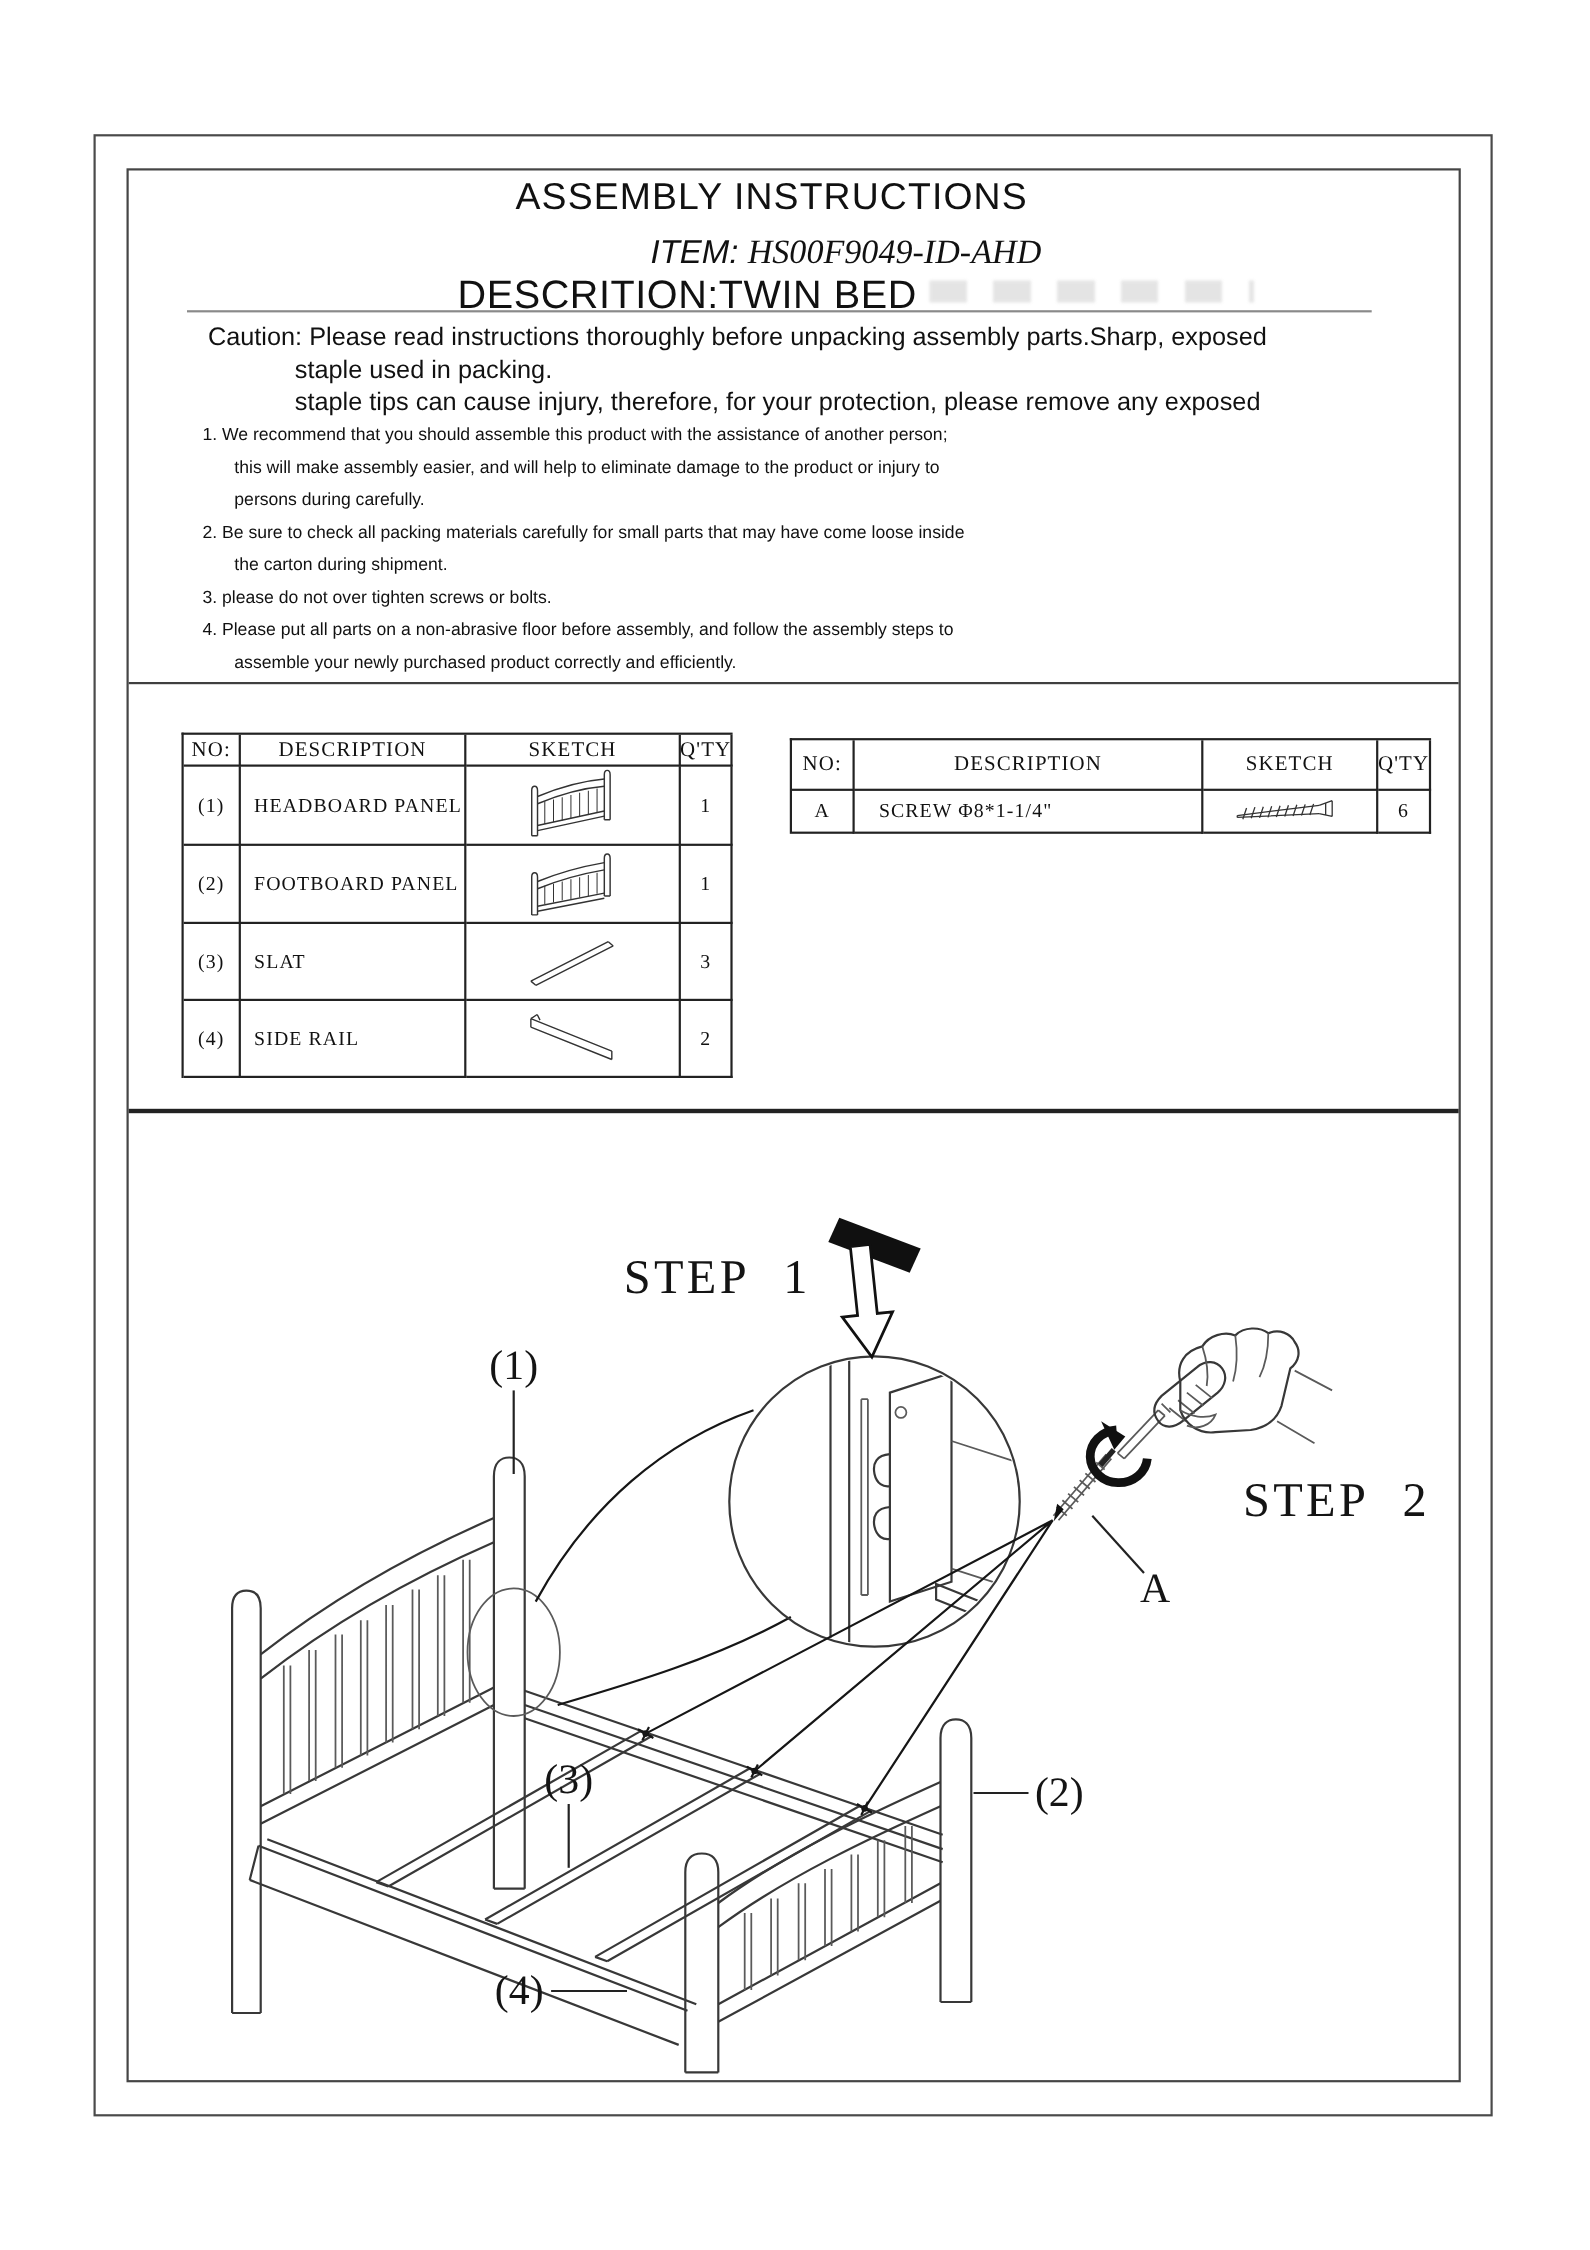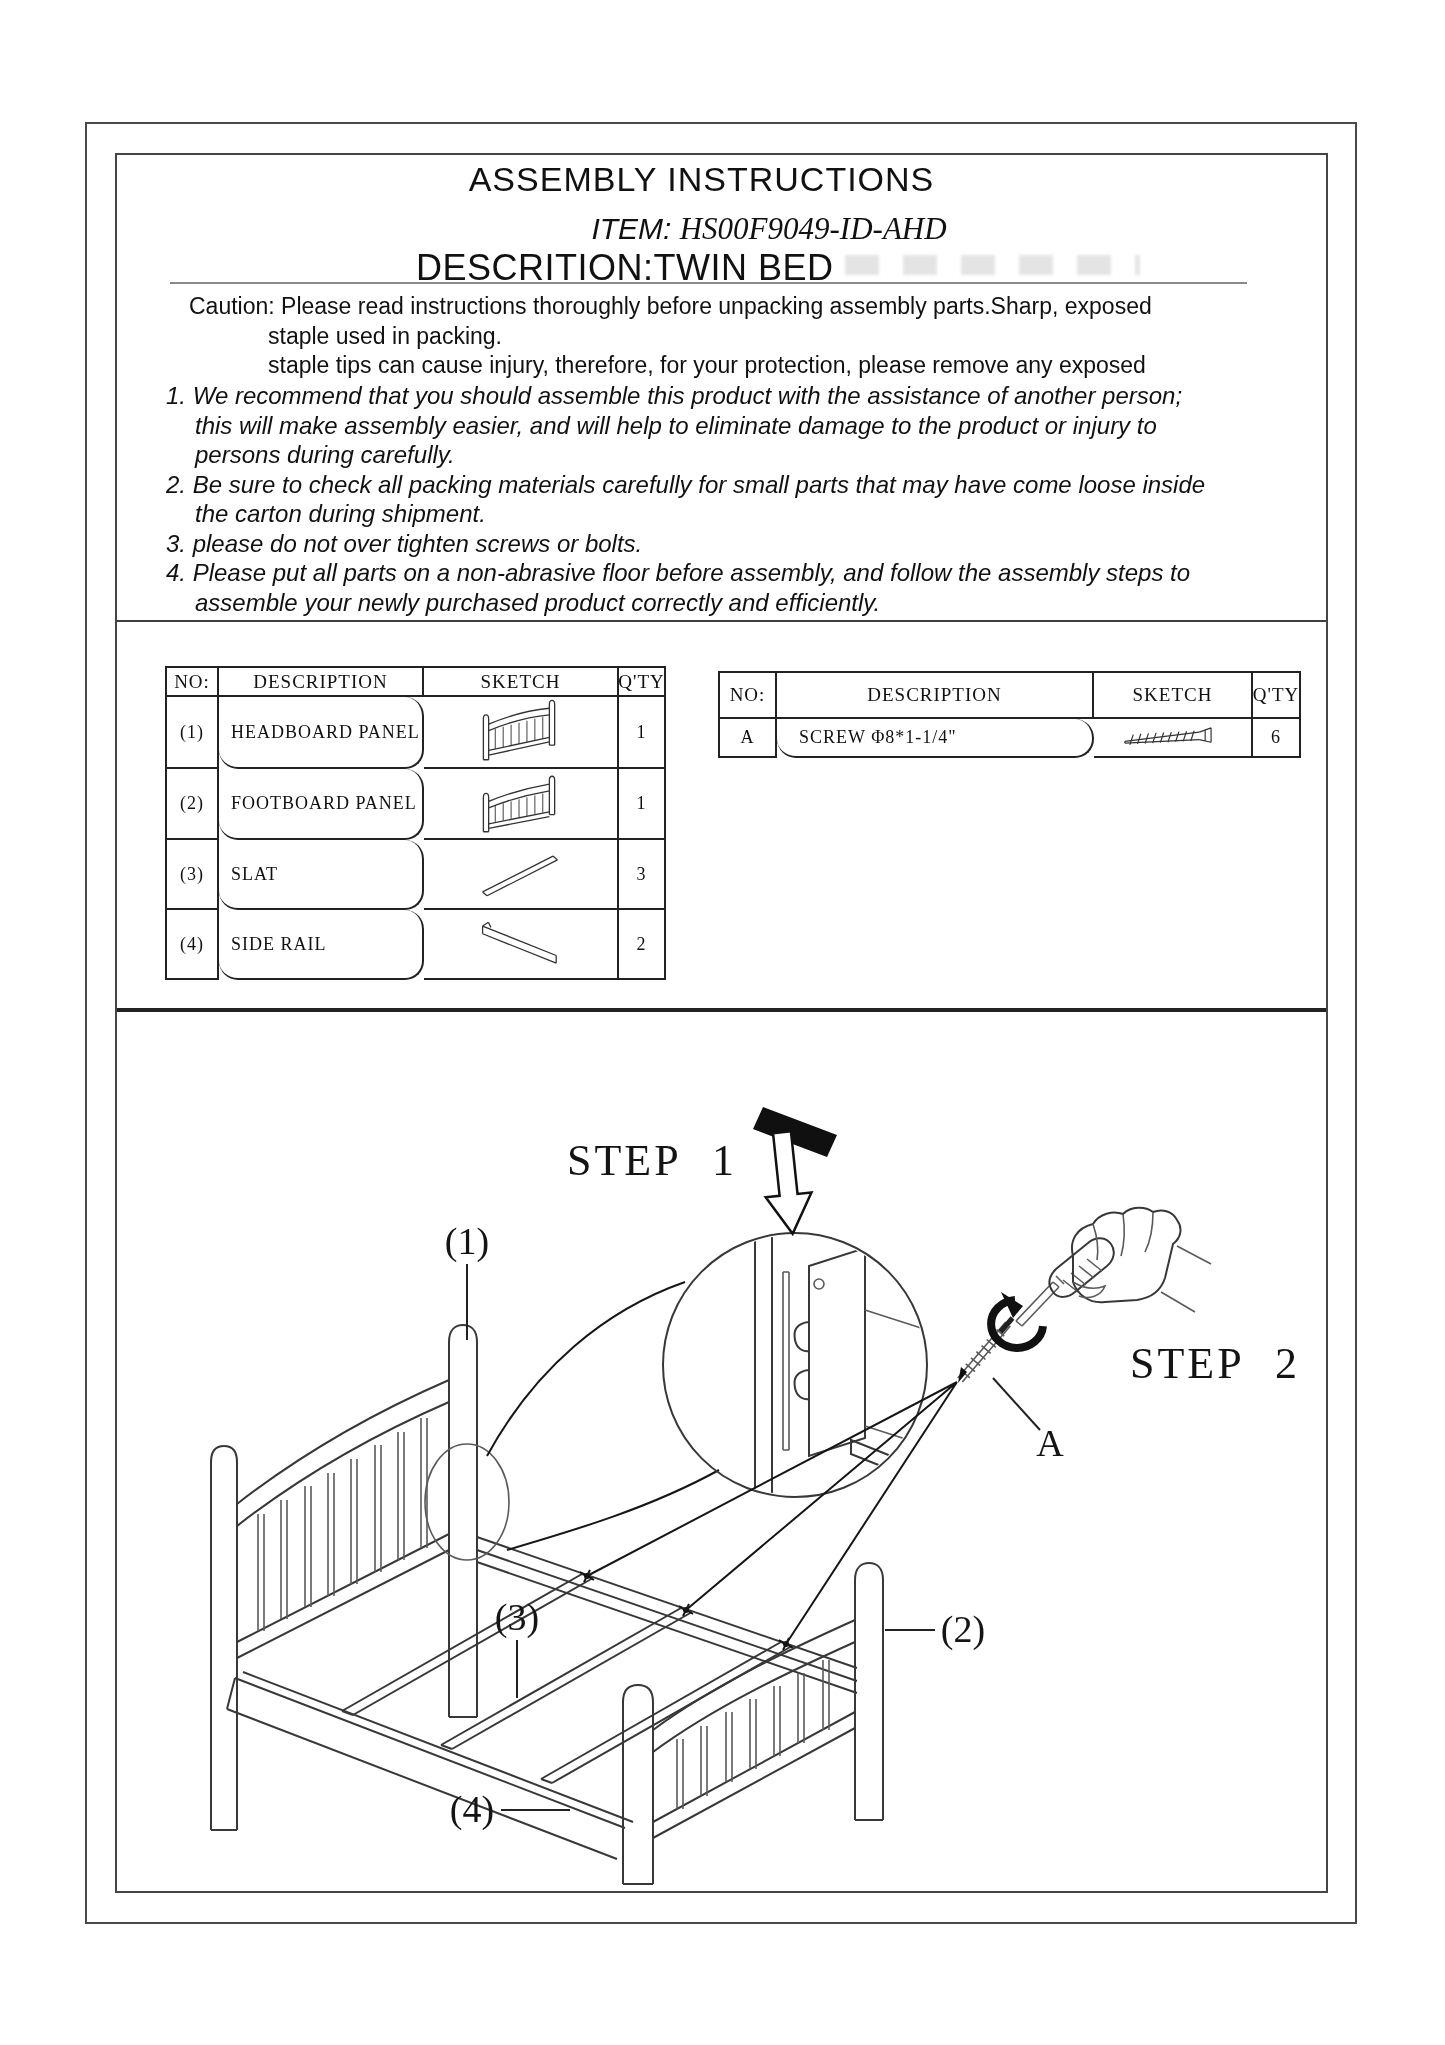--- a/index.html
+++ b/index.html
@@ -17,33 +17,33 @@
   .item-line{left:115px;top:211px;width:1213px;text-align:center;font-size:30px;padding-left:95px;box-sizing:border-box;font-style:italic;}
   .item-line .code{font-family:"Liberation Serif",serif;font-size:31px;}
   .desc-line{left:416px;top:247px;font-size:36px;letter-spacing:0.5px;}
   .title-underline{left:170px;top:282px;width:1077px;height:0;border-top:2px solid #8a8a8a;}
   .erased-artifact{left:845px;top:255px;width:295px;height:20px;opacity:.4;filter:blur(1.5px);
      background:repeating-linear-gradient(90deg,#bdbdbd 0 34px,transparent 34px 58px);}
 
   
   .caution{left:189px;top:292px;font-size:23px;line-height:29.5px;white-space:nowrap;}
   .caution .cont{padding-left:79px;}
-  .notes{left:166px;top:381px;font-size:24px;line-height:29.5px;white-space:nowrap;font-style:italic;}
+  .notes{left:184px;top:381px;font-size:16px;line-height:29.5px;white-space:nowrap;}
   .notes .cont{padding-left:29px;}
 
   
   .part-heading{left:170px;top:664px;font-size:23px;font-weight:bold;letter-spacing:0.5px;}
   .hw-heading{left:730px;top:627px;font-size:23px;font-weight:bold;letter-spacing:0.5px;margin-top:44px;}
 
   
   .tbl{display:grid;border-top:2px solid #222;border-left:2px solid #222;box-sizing:border-box;background:#fff;}
   .tbl .cell{border-right:2px solid #222;border-bottom:2px solid #222;display:flex;align-items:center;justify-content:center;
      font-family:"Liberation Serif",serif;letter-spacing:1px;font-size:18px;box-sizing:border-box;overflow:hidden;}
   .tbl .hdr{font-size:19px;}
-  .tbl .desc{justify-content:flex-start;padding-left:12px;border-radius:19px;}
+  .tbl .desc{justify-content:flex-start;padding-left:12px;}
   .part-table{left:165px;top:666px;width:501px;grid-template-columns:52px 205px 195px 47px;grid-template-rows:29px 72px 71px 70px 70px;}
   .hw-table{left:718px;top:671px;width:583px;grid-template-columns:57px 317px 159px 48px;grid-template-rows:46px 39px;}
   .hw-table .desc{padding-left:22px;}
 
   
   .diagram{left:115px;top:1010px;width:1213px;height:883px;}
   .ln{stroke:#383838;stroke-width:2;fill:none;}
   .thin{stroke:#5a5a5a;stroke-width:1.6;fill:none;}
   .fan{stroke:#161616;stroke-width:2;fill:none;}
   .ld{stroke:#222;stroke-width:2;fill:none;}

